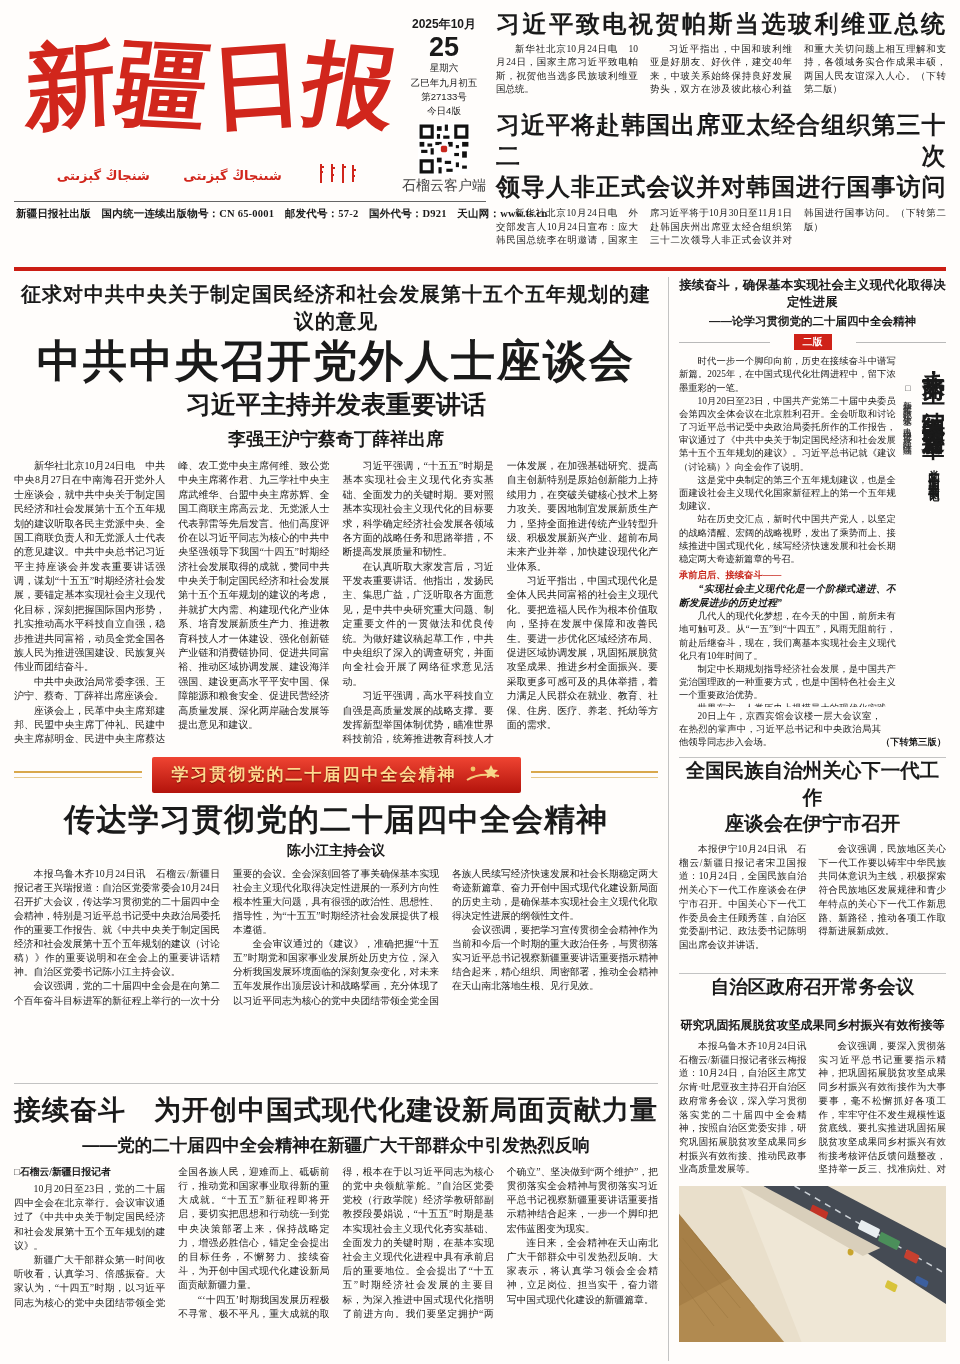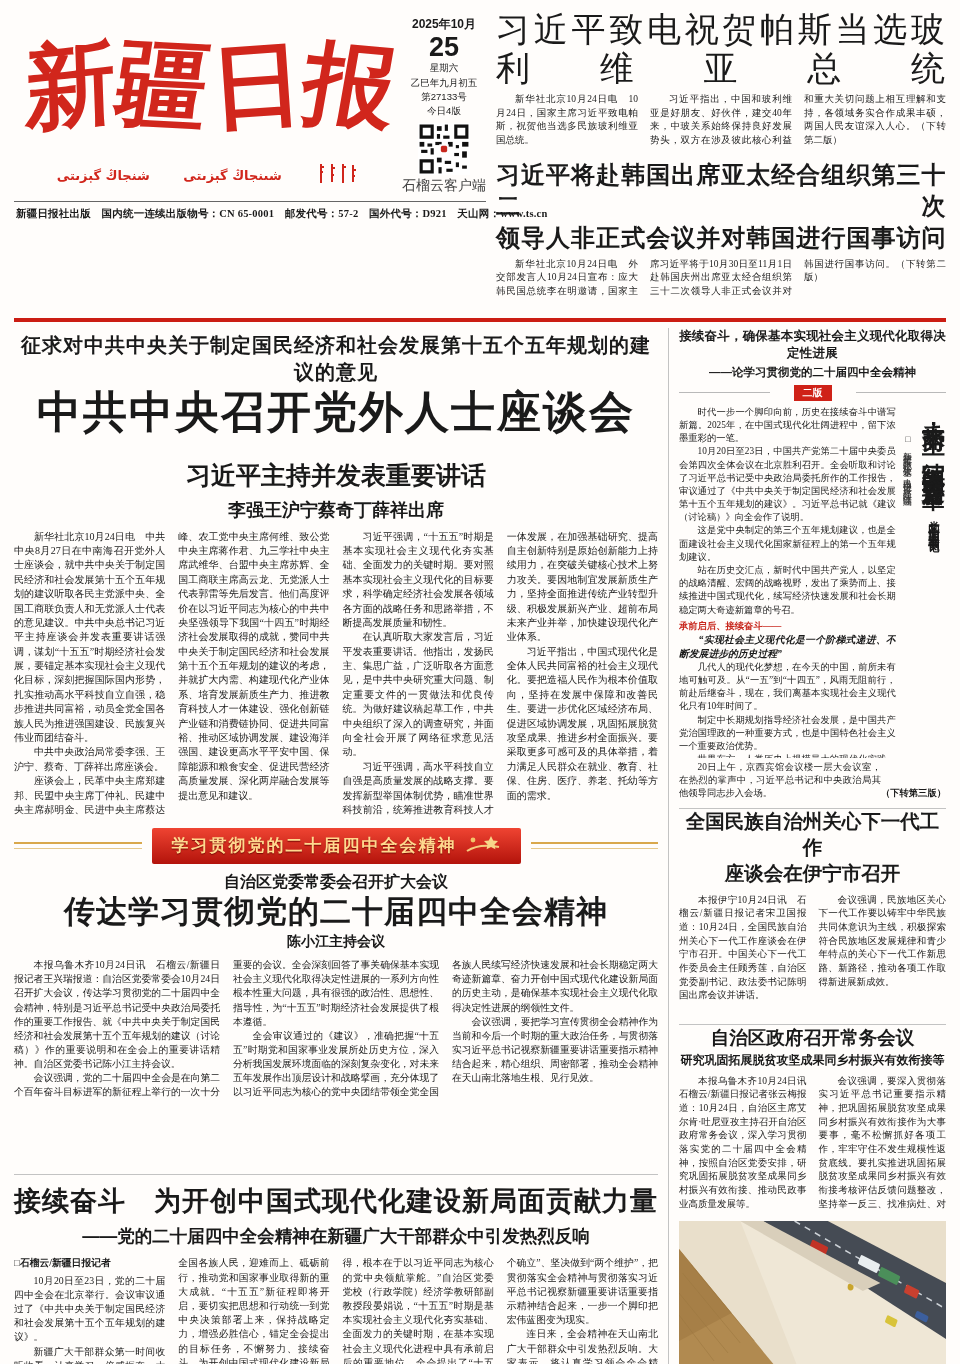--- a/index.html
+++ b/index.html
@@ -20,38 +20,38 @@
            font-family:"DejaVu Sans",sans-serif;font-size:13px;font-weight:700;height:30px;padding:0 26px;}
   .datecol{width:84px;flex:none;text-align:center;font-family:"Liberation Sans","DejaVu Sans",sans-serif;padding-top:8px;}
   .d-ym{font-size:12px;font-weight:700;}
   .d-day{font-size:27px;font-weight:900;line-height:1.05;}
   .d-small{font-size:9.5px;line-height:1.5;}
   .qrbox{margin:5px auto 2px auto;width:52px;height:52px;}
   .qrcap{font-size:14px;color:#444;}
   .publine{border-top:1px solid #666;margin-top:6px;padding:5px 2px 0 2px;
            font-size:10.5px;font-weight:700;letter-spacing:.2px;white-space:nowrap;}
   .hdlcol{flex:1;min-width:0;padding-top:2px;}
-  .hl1{font-family:"Liberation Sans","DejaVu Sans",sans-serif;font-weight:400;font-size:34px;
+  .hl1{font-family:"Liberation Sans","DejaVu Sans",sans-serif;font-weight:700;font-size:24px;
        letter-spacing:1px;text-align:justify;text-align-last:justify;line-height:1.15;}
   .hl2{font-family:"Liberation Sans","DejaVu Sans",sans-serif;font-weight:900;font-size:24px;
        letter-spacing:.5px;text-align:justify;text-align-last:justify;line-height:1.3;margin-top:6px;}
   .smallcols{column-count:3;column-gap:12px;font-size:9.5px;line-height:1.42;text-align:justify;
              overflow:hidden;margin-top:5px;}
   .smallcols.h58{height:60px;} .smallcols.h52{height:54px;}
   .smallcols p{margin:0;text-indent:2em;}
   .redrule{height:4px;background:#cb1d13;margin-top:6px;}
   
   .main{display:flex;margin-top:6px;}
   .leftstack{width:644px;flex:none;padding-right:10px;}
   .rightrail{flex:1;min-width:0;border-left:1px solid #c3c3c3;padding-left:10px;}
   
   .kicker{font-size:20px;font-weight:700;text-align:center;letter-spacing:1px;margin-top:4px;}
   .leadhl{font-family:"Liberation Sans","DejaVu Sans",sans-serif;font-weight:900;font-size:44px;
           text-align:center;letter-spacing:2px;line-height:1.2;}
-  .leaddeck1{font-family:"Liberation Sans","DejaVu Sans",sans-serif;font-weight:900;font-size:25px;text-align:center;margin-top:20px;}
+  .leaddeck1{font-family:"Liberation Sans","DejaVu Sans",sans-serif;font-weight:900;font-size:25px;text-align:center;margin-top:0;}
   .leaddeck2{font-family:"Liberation Sans","DejaVu Sans",sans-serif;font-weight:700;font-size:18px;text-align:center;margin:6px 0 8px 0;}
   .bodycols{text-align:justify;overflow:hidden;}
   .bodycols p{margin:0;text-indent:2em;}
   .leadbody{column-count:4;column-gap:13px;font-size:10px;line-height:1.44;height:288px;}
   
   .com-hl{font-family:"Liberation Sans","DejaVu Sans",sans-serif;font-weight:900;font-size:12.5px;text-align:center;letter-spacing:.2px;}
   .com-deck{font-family:"Liberation Sans","DejaVu Sans",sans-serif;font-weight:700;font-size:11.5px;text-align:center;margin-top:3px;}
   .badgerow{display:flex;align-items:center;gap:24px;margin:5px 0;}
   .badgerow .hline{flex:1;border-top:1px solid #b9b9b9;}
   .badge{background:#cf2218;color:#fff;font-family:"Liberation Sans",sans-serif;font-weight:700;font-size:10px;padding:1px 9px;}
@@ -84,21 +84,21 @@
   .resp-hl{font-family:"Liberation Sans","DejaVu Sans",sans-serif;font-weight:900;font-size:27px;text-align:center;letter-spacing:1px;}
   .resp-deck{font-family:"Liberation Sans","DejaVu Sans",sans-serif;font-weight:700;font-size:17.5px;text-align:center;margin:5px 0 8px 0;}
   .respbody{column-count:4;column-gap:13px;font-size:9.8px;line-height:1.45;height:196px;}
   .respbody .byline{font-weight:700;text-indent:0;margin-bottom:3px;}
   
   .railart{border-top:1px solid #c3c3c3;margin-top:8px;}
   .youth-hl{font-weight:900;font-size:19.5px;text-align:center;line-height:1.35;}
   .railbody{column-count:2;column-gap:12px;font-size:9.5px;line-height:1.44;}
   .youthbody{height:122px;}
   .gov-hl{font-family:"Liberation Sans","DejaVu Sans",sans-serif;font-weight:900;font-size:18.5px;text-align:center;}
-  .gov-deck{font-family:"Liberation Sans","DejaVu Sans",sans-serif;font-weight:700;font-size:12px;text-align:center;margin:2px 0 6px 0;}
+  .gov-deck{font-family:"Liberation Sans","DejaVu Sans",sans-serif;font-weight:700;font-size:12px;text-align:center;margin:18px 0 6px 0;}
   .govbody{height:138px;}
   
   .photo{margin-top:8px;}
   .photo svg{display:block;width:100%;height:156px;}
 </style>
 </head>
 <body>
 
 <div class="page">
   <div class="inner">
@@ -222,21 +222,20 @@
                 <path d="M2 18 Q14 10 34 14" stroke="#f5cd7e" stroke-width="2" fill="none"></path>
                 <path d="M26 3 l2.2 4.4 4.8.6-3.5 3.4.9 4.8-4.4-2.3-4.4 2.3.9-4.8-3.5-3.4 4.8-.6z" fill="#f7d78a"></path>
                 <circle cx="8" cy="7" r="2.4" fill="#f2c46a"></circle>
               </svg>
             </span>
           </div>
           <div class="goldline"></div>
         </div>
 
         <div>
-          <div class="plen-kicker">自治区党委常委会召开扩大会议</div>
           <div class="plen-hl">传达学习贯彻党的二十届四中全会精神</div>
           <div class="plen-deck">陈小江主持会议</div>
           <div class="bodycols plenbody">
             <p>本报乌鲁木齐10月24日讯　石榴云/新疆日报记者王兴瑞报道：自治区党委常委会10月24日召开扩大会议，传达学习贯彻党的二十届四中全会精神，特别是习近平总书记受中央政治局委托作的重要工作报告、就《中共中央关于制定国民经济和社会发展第十五个五年规划的建议（讨论稿）》作的重要说明和在全会上的重要讲话精神。自治区党委书记陈小江主持会议。</p>
             <p>会议强调，党的二十届四中全会是在向第二个百年奋斗目标进军的新征程上举行的一次十分重要的会议。全会深刻回答了事关确保基本实现社会主义现代化取得决定性进展的一系列方向性根本性重大问题，具有很强的政治性、思想性、指导性，为“十五五”时期经济社会发展提供了根本遵循。</p>
             <p>全会审议通过的《建议》，准确把握“十五五”时期党和国家事业发展所处历史方位，深入分析我国发展环境面临的深刻复杂变化，对未来五年发展作出顶层设计和战略擘画，充分体现了以习近平同志为核心的党中央团结带领全党全国各族人民续写经济快速发展和社会长期稳定两大奇迹新篇章、奋力开创中国式现代化建设新局面的历史主动，是确保基本实现社会主义现代化取得决定性进展的纲领性文件。</p>
             <p>会议强调，要把学习宣传贯彻全会精神作为当前和今后一个时期的重大政治任务，与贯彻落实习近平总书记视察新疆重要讲话重要指示精神结合起来，精心组织、周密部署，推动全会精神在天山南北落地生根、见行见效。</p>
           </div>
         </div>
 

